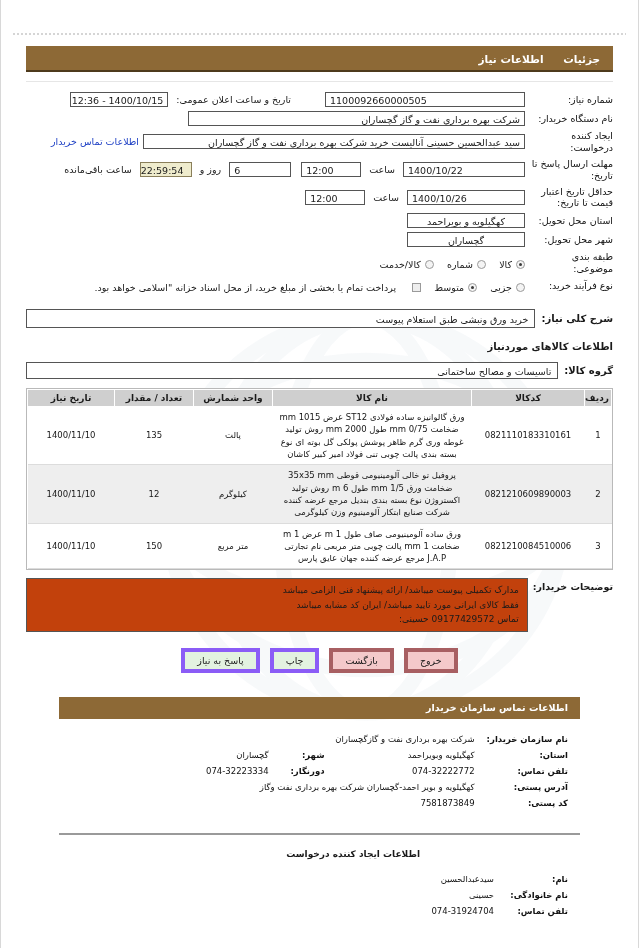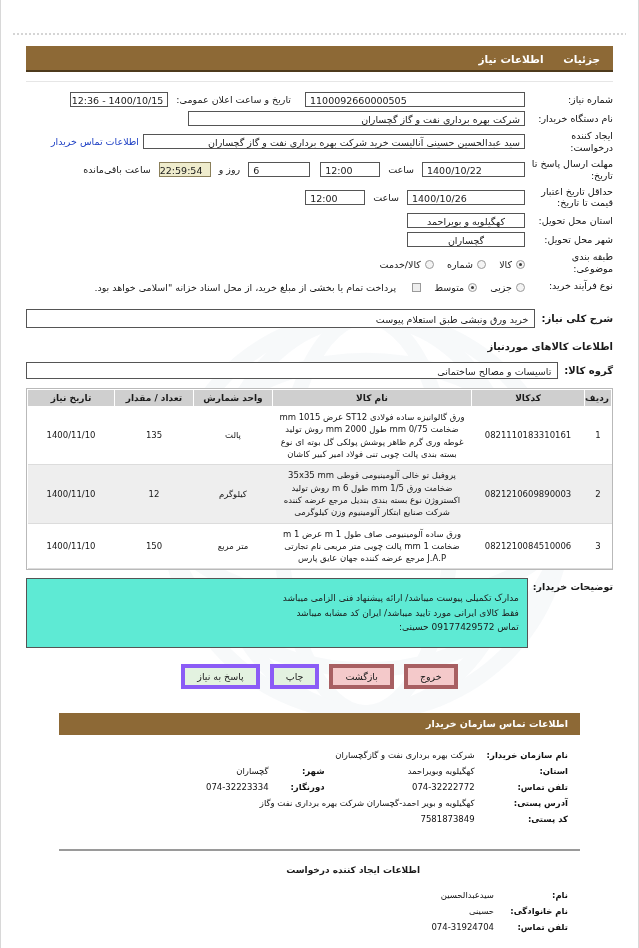--- a/index.html
+++ b/index.html
@@ -81,21 +81,21 @@
     padding: 0 4px;
     font-size: 9.5px;
     box-sizing: border-box;
     display: block;
     text-align: right;
     white-space: nowrap;
     overflow: hidden;
   }
   .box.num { text-align: left; }
   .box.ctr { text-align: center; }
-  .w-big { width: 220px; }
+  .w-big { width: 200px; }
   .inline-label { font-size: 9.5px; padding: 0 4px; white-space: nowrap; }
   .timer {
     border: 1px solid #8a7f5a;
     background: #efeccd;
     height: 15px;
     line-height: 15px;
     text-align: left;
     font-size: 9.5px;
     width: 52px;
     box-sizing: border-box;
@@ -186,23 +186,23 @@
   .c-qty { width: 74px; }
   .c-date { width: 82px; }
   .name-cell { line-height: 1.5; }
 
   
   .notes-row { display: flex; margin: 8px 25px 0 25px; align-items: stretch; }
   .notes-lbl { font-weight: bold; font-size: 9.5px; white-space: nowrap; margin-left: 5px; line-height:1.35; padding-top:3px;}
   .notes-box {
     flex: 1;
     border: 1px solid #555;
-    background: #5eead4;
+    background: #c2410c;
     min-height: 46px;
-    padding: 12px 8px;
+    padding: 4px 8px;
     font-size: 9px;
     line-height: 1.6;
     box-sizing: border-box;
     text-align: right;
   }
 
   
   .btnbar { display: flex; justify-content: center; gap: 10px; margin: 16px 25px 0 25px; }
   .btn {
     border: 4px solid #8b5cf6;
@@ -297,21 +297,21 @@
               <span class="box" style="width:382px">سید عبدالحسین حسینی آنالیست خرید شرکت بهره برداری نفت و گاز گچساران</span>
               <a href="#" class="link">اطلاعات تماس خریدار</a>
             </div>
           </td>
         </tr>
 
         <tr>
           <td class="lbl">مهلت ارسال پاسخ تا تاریخ:</td>
           <td colspan="2">
             <div class="flexrow" style="justify-content:flex-start">
-              <span class="box num" style="width:103px">1400/10/22</span>
+              <span class="box num" style="width:122px">1400/10/22</span>
               <span class="inline-label">ساعت</span>
               <span class="box num" style="width:60px">12:00</span>
               <span class="box num" style="width:62px;margin-right:6px">6</span>
               <span class="inline-label">روز و</span>
               <span class="timer">22:59:54</span>
               <span class="inline-label">ساعت باقی‌مانده</span>
             </div>
           </td>
         </tr>
 

